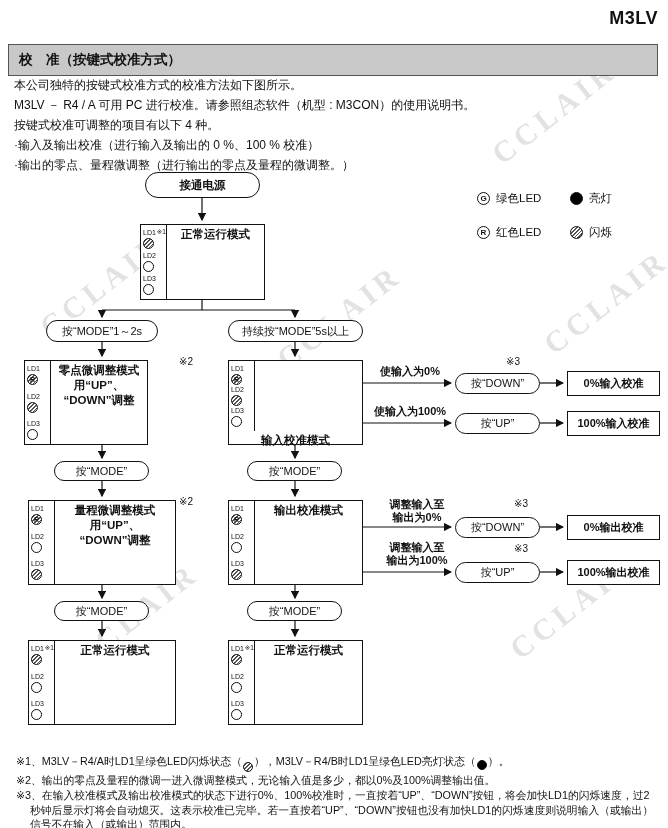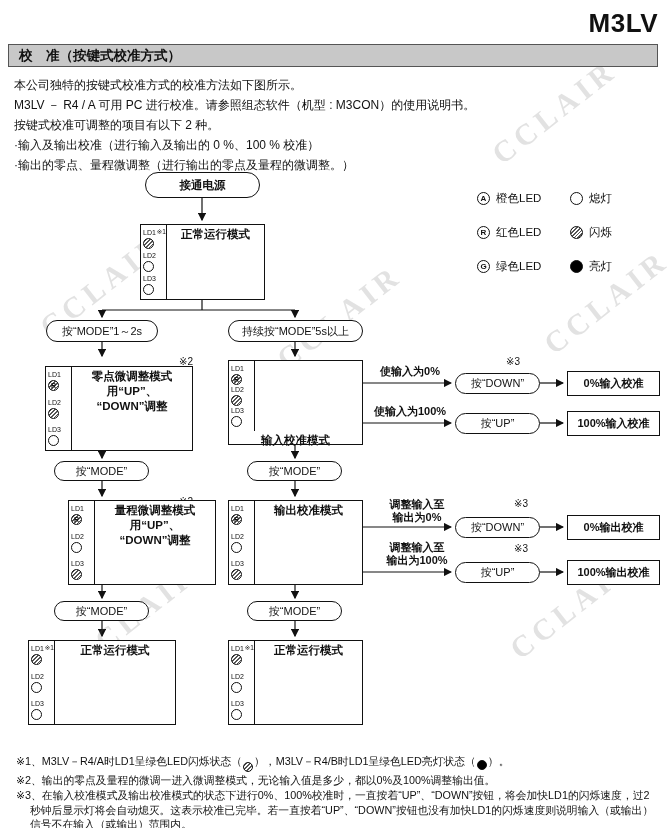--- a/index.html
+++ b/index.html
@@ -1,19 +1,19 @@
 <!DOCTYPE html>
 <html><head>
 <meta charset="utf-8">
 <style>
   html,body{margin:0;padding:0;background:#fff;}
   body{font-family:"Liberation Sans","DejaVu Sans",sans-serif;color:#111;}
   .page{position:relative;width:668px;height:828px;background:#fff;overflow:hidden;}
-  .product-title{position:absolute;top:8px;right:10px;font-size:26px;font-weight:bold;letter-spacing:.5px;}
-  .section-bar{position:absolute;left:8px;top:44px;width:650px;height:23px;background:#c8c8c8;border:1px solid #555;display:flex;align-items:center;padding-left:10px;font-weight:bold;font-size:13.5px;box-sizing:border-box;}
+  .product-title{position:absolute;top:8px;right:10px;font-size:18px;font-weight:bold;letter-spacing:.5px;}
+  .section-bar{position:absolute;left:8px;top:44px;width:650px;height:32px;background:#c8c8c8;border:1px solid #555;display:flex;align-items:center;padding-left:10px;font-weight:bold;font-size:13.5px;box-sizing:border-box;}
   .intro{position:absolute;left:10px;top:73px;width:652px;font-size:12px;line-height:16px;}
   .intro p{margin:4px;}
   .connectors{position:absolute;left:0;top:0;z-index:0;}
   .wm{position:absolute;font-size:30px;font-weight:bold;letter-spacing:5px;color:rgba(110,110,110,0.20);transform:rotate(-38deg);font-family:"Liberation Serif","DejaVu Serif",serif;pointer-events:none;white-space:nowrap;}
   .stadium{position:absolute;border:1.2px solid #111;border-radius:999px;background:#fff;display:flex;align-items:center;justify-content:center;font-size:11px;box-sizing:border-box;white-space:nowrap;z-index:2;}
   .stadium.bold{font-weight:bold;font-size:11.5px;}
   .mbox{position:absolute;border:1.2px solid #111;background:#fff;display:flex;box-sizing:border-box;z-index:2;}
   .led-col{width:26px;border-right:1px solid #111;display:flex;flex-direction:column;justify-content:space-between;padding:3px 0 4px 2px;box-sizing:border-box;}
   .led-item{display:flex;flex-direction:column;}
   .led-lab{font-size:7px;line-height:9px;white-space:nowrap;display:flex;gap:1px;align-items:flex-start;}
@@ -80,44 +80,38 @@
 
   <div class="product-title">M3LV</div>
 
   <div class="section-bar">
     <span>校　准（按键式校准方式）</span>
   </div>
 
   <div class="intro">
     <p>本公司独特的按键式校准方式的校准方法如下图所示。</p>
     <p>M3LV － R4 / A 可用 PC 进行校准。请参照组态软件（机型 : M3CON）的使用说明书。</p>
-    <p>按键式校准可调整的项目有以下 2 种。</p>
+    <p>按键式校准可调整的项目有以下 4 种。</p>
     <p>·输入及输出校准（进行输入及输出的 0 %、100 % 校准）</p>
     <p>·输出的零点、量程微调整（进行输出的零点及量程的微调整。）</p>
   </div>
 
   <div class="legend">
     <div class="legend-row">
-      <span class="led lg" data-state="id" data-letter="A"></span>
-      <span>橙色LED</span>
-      <span class="led lg" data-state="off"></span>
-      <span>熄灯</span>
+      <span class="led lg" data-state="id" data-letter="G"></span>
+      <span>绿色LED</span>
+      <span class="led lg" data-state="on"></span>
+      <span>亮灯</span>
     </div>
     <div class="legend-row">
       <span class="led lg" data-state="id" data-letter="R"></span>
       <span>红色LED</span>
       <span class="led lg" data-state="blink"></span>
       <span>闪烁</span>
     </div>
-    <div class="legend-row">
-      <span class="led lg" data-state="id" data-letter="G"></span>
-      <span>绿色LED</span>
-      <span class="led lg" data-state="on"></span>
-      <span>亮灯</span>
-    </div>
   </div>
 
   <div class="stadium bold" style="left:145px;top:172px;width:115px;height:26px;">接通电源</div>
 
   <div class="mbox" style="left:140px;top:224px;width:125px;height:76px;">
     <div class="led-col">
       <div class="led-item">
         <span class="led-lab">
             <span>LD1</span>
             <span class="led-note">※1</span>
@@ -139,21 +133,21 @@
     </div>
     <div class="mbox-text">
         <span>正常运行模式</span>
       </div>
   </div>
 
   <div class="stadium" style="left:46px;top:320px;width:112px;height:22px;">按“MODE”1～2s</div>
   <div class="stadium" style="left:228px;top:320px;width:135px;height:22px;">持续按“MODE”5s以上</div>
 
   <div class="mark" style="left:179px;top:356px;">※2</div>
-  <div class="mbox" style="left:45px;top:360px;width:148px;height:85px;margin-top:6px;">
+  <div class="mbox" style="left:24px;top:360px;width:124px;height:85px;">
     <div class="led-col">
       <div class="led-item">
           <span class="led-lab">
             <span>LD1</span>
           </span>
           <span class="led" data-state="blink" data-letter="R"></span>
         </div>
       <div class="led-item">
           <span class="led-lab">
             <span>LD2</span>
@@ -206,21 +200,21 @@
   <div class="result" style="left:567px;top:371px;width:93px;height:25px;">0%输入校准</div>
 
   <div class="alabel" style="left:364px;top:405px;width:92px;">使输入为100%</div>
   <div class="stadium" style="left:455px;top:413px;width:85px;height:21px;">按“UP”</div>
   <div class="result" style="left:567px;top:411px;width:93px;height:25px;">100%输入校准</div>
 
   <div class="stadium" style="left:54px;top:461px;width:95px;height:20px;">按“MODE”</div>
   <div class="stadium" style="left:247px;top:461px;width:95px;height:20px;">按“MODE”</div>
 
   <div class="mark" style="left:179px;top:496px;">※2</div>
-  <div class="mbox" style="left:28px;top:500px;width:148px;height:85px;margin-left:40px;">
+  <div class="mbox" style="left:28px;top:500px;width:148px;height:85px;">
     <div class="led-col">
       <div class="led-item">
           <span class="led-lab">
             <span>LD1</span>
           </span>
           <span class="led" data-state="blink" data-letter="R"></span>
         </div>
       <div class="led-item">
           <span class="led-lab">
             <span>LD2</span>

